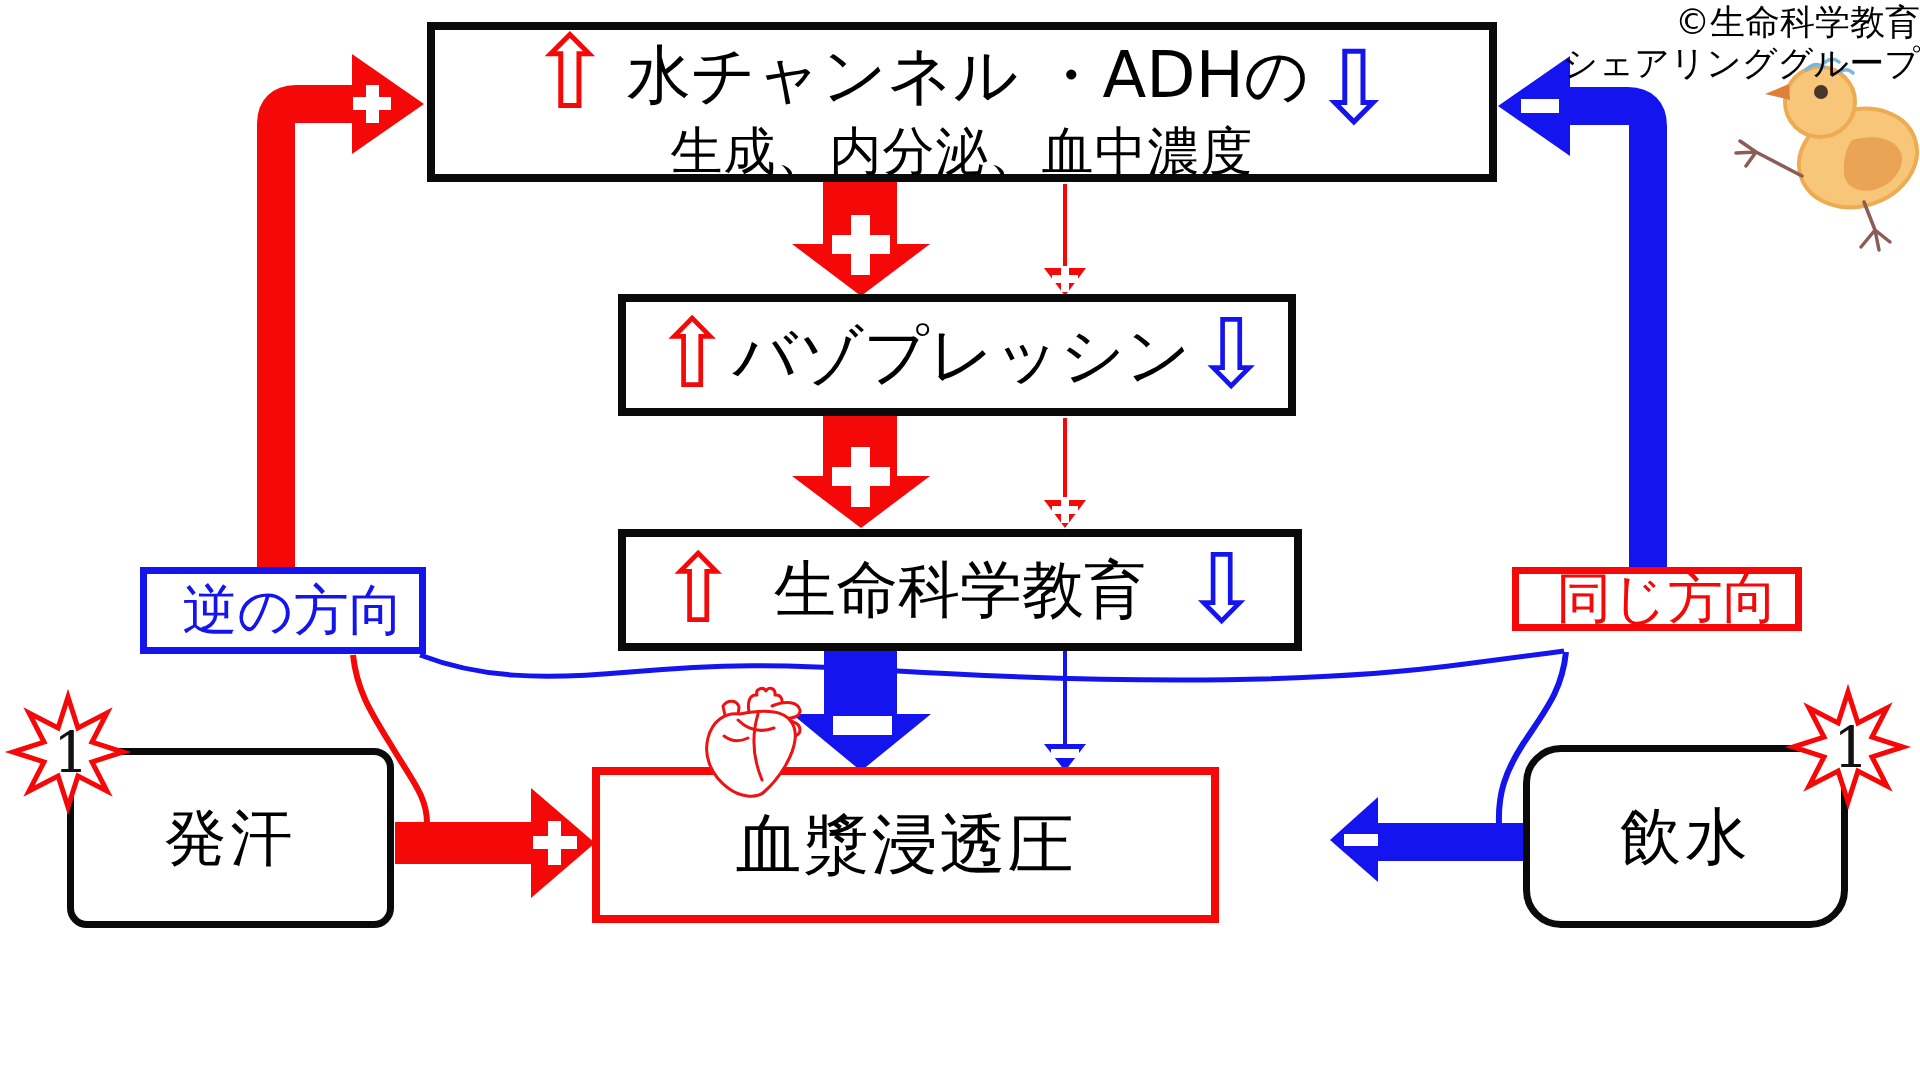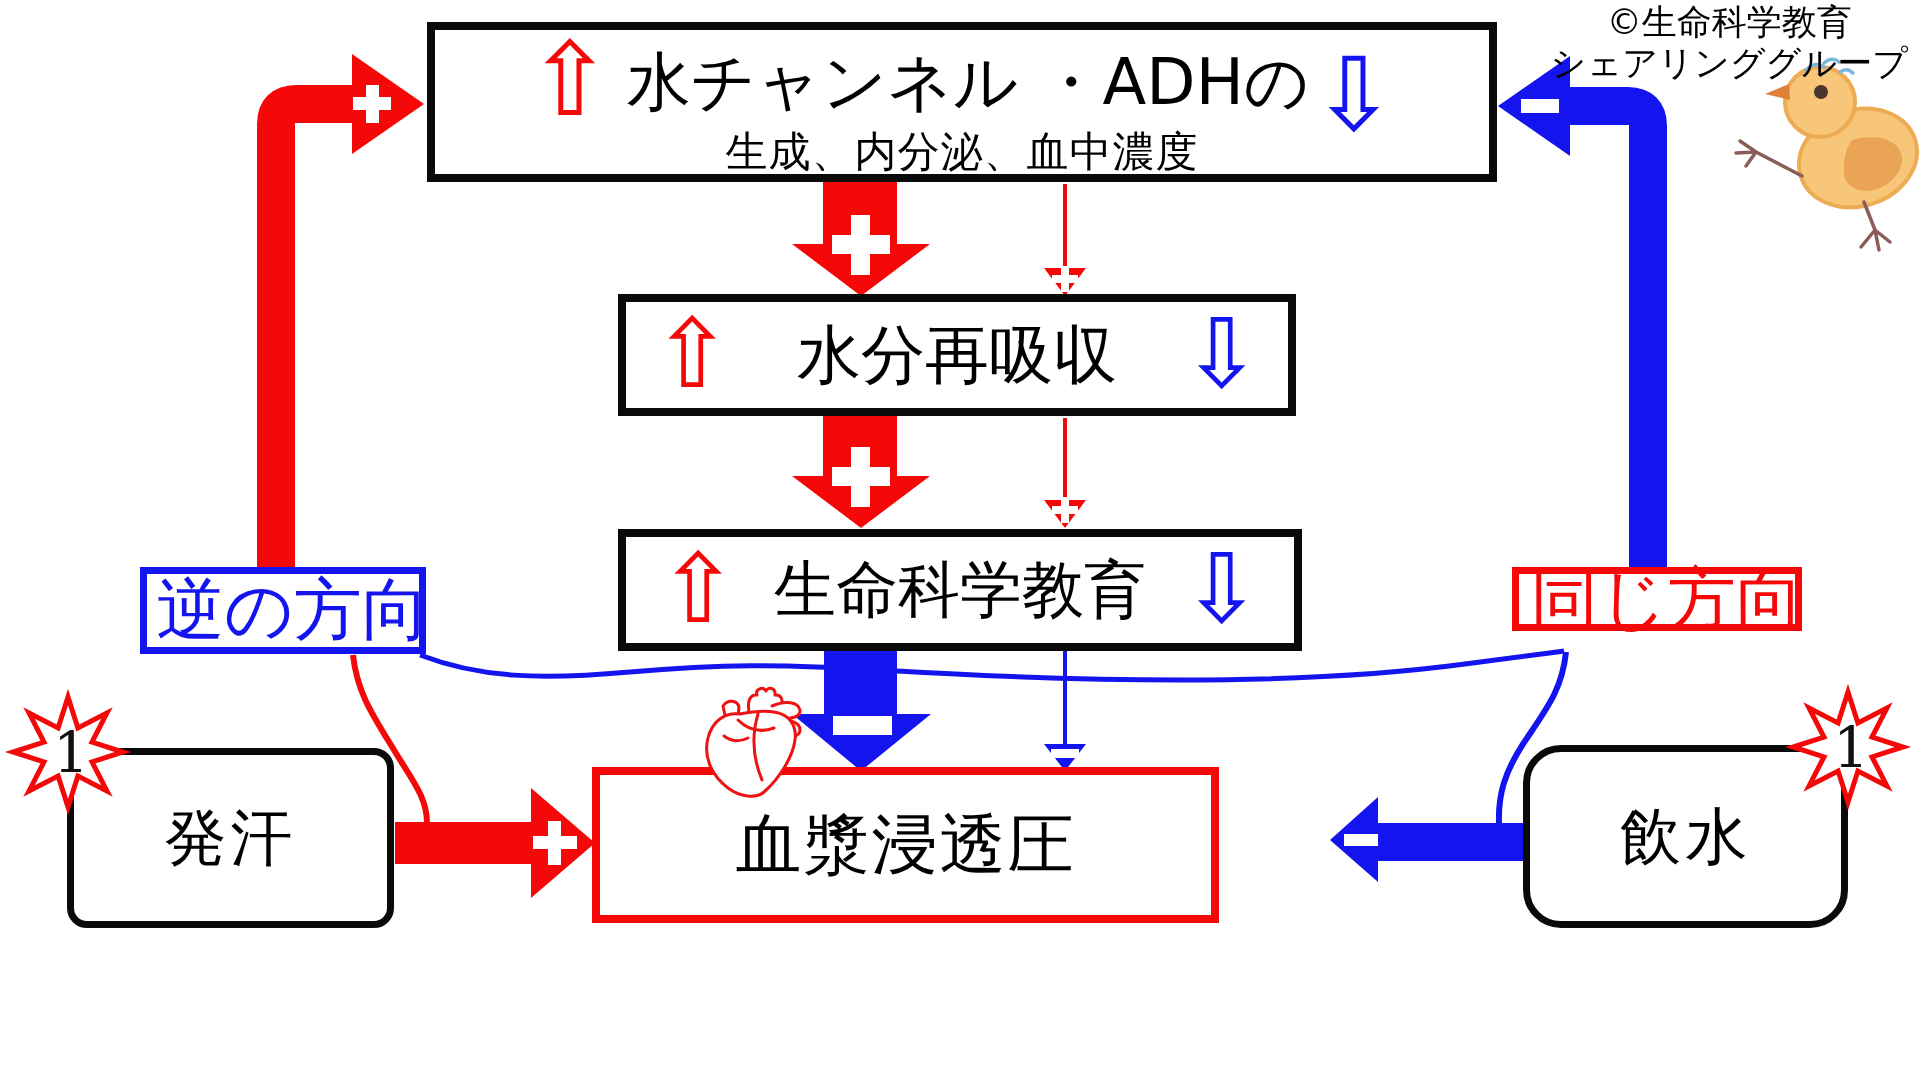--- a/index.html
+++ b/index.html
@@ -17,48 +17,48 @@
     border:8px solid #0a0a0a; display:flex; align-items:center; justify-content:center;
     z-index:2; white-space:nowrap;
   }
   .up-glyph   { color:var(--red);  line-height:.85; font-weight:400; }
   .down-glyph { color:var(--blue); line-height:.85; font-weight:400; }
 
   #adh-box { left:427px; top:22px; width:1070px; height:160px; flex-direction:column; }
   .adh-title-row { display:flex; align-items:center; justify-content:center; font-size:64px; margin-top:2px; }
   .adh-title-row .up-glyph   { font-size:102px; margin-right:14px; margin-top:-4px; }
   .adh-title-row .down-glyph { font-size:102px; margin-left:2px; margin-top:26px; }
-  .adh-subtitle { font-size:42px; margin-top:-14px; letter-spacing:1px; }
+  .adh-subtitle { font-size:52px; margin-top:-14px; letter-spacing:1px; }
 
   #water-channel-box { left:618px; top:294px; width:678px; height:122px;
     justify-content:space-between; padding:0 26px; font-size:64px; }
   #reabsorption-box  { left:618px; top:529px; width:684px; height:122px;
     justify-content:space-between; padding:0 32px; font-size:62px; }
   .mid-up   { font-size:96px; color:var(--red);  line-height:.85; }
   .mid-down { font-size:96px; color:var(--blue); line-height:.85; }
 
   #plasma-box { left:592px; top:767px; width:627px; height:156px;
     border:8px solid var(--red); font-size:66px; letter-spacing:2px; }
 
   #sweat-box { left:67px;  top:748px; width:327px; height:180px;
     border-width:7px; border-radius:20px; font-size:62px; letter-spacing:4px; }
   #drink-box { left:1523px; top:745px; width:325px; height:183px;
     border-width:7px; border-radius:38px; font-size:62px; letter-spacing:4px;font-family:Liberation Mono, monospace; }
 
   .direction-label {
     position:absolute; box-sizing:border-box; background:#fff; z-index:2;
-    display:flex; align-items:center; justify-content:center; font-size:68px; white-space:nowrap;padding-left:20px;
+    display:flex; align-items:center; justify-content:center; font-size:55px; white-space:nowrap;padding-left:20px;
   }
   #reverse-label { left:140px;  top:567px; width:286px; height:87px;
     border:7px solid var(--blue); color:var(--blue); }
   #same-label    { left:1512px; top:567px; width:290px; height:64px;
     border:7px solid var(--red); color:var(--red); }
 
-  .copyright { position:absolute; top:2px; right:12px; z-index:2;
-    text-align:center; font-size:35px; line-height:1.16; }
+  .copyright { position:absolute; top:2px; right:0; z-index:2;
+    text-align:right; font-size:35px; line-height:1.16; }
 
   .star-num { font-family:"DejaVu Serif","Liberation Serif",serif; font-size:56px; fill:#111; }
 </style>
 </head>
 <body>
 
 <div class="canvas">
 
   <svg class="layer" viewBox="0 0 1920 1080" aria-hidden="true">
 
@@ -148,21 +148,21 @@
     <div class="adh-title-row">
       <span class="up-glyph">⇧</span>
       <span>水チャンネル ・ADHの</span>
       <span class="down-glyph">⇩</span>
     </div>
     <div class="adh-subtitle">生成、内分泌、血中濃度</div>
   </div>
 
   <div class="box" id="water-channel-box">
     <span class="mid-up">⇧</span>
-    <span>水分再吸収</span>
+    <span>バゾプレッシン</span>
     <span class="mid-down">⇩</span>
   </div>
 
   <div class="box" id="reabsorption-box">
     <span class="mid-up">⇧</span>
     <span>生命科学教育</span>
     <span class="mid-down">⇩</span>
   </div>
 
   <div class="box" id="plasma-box">

